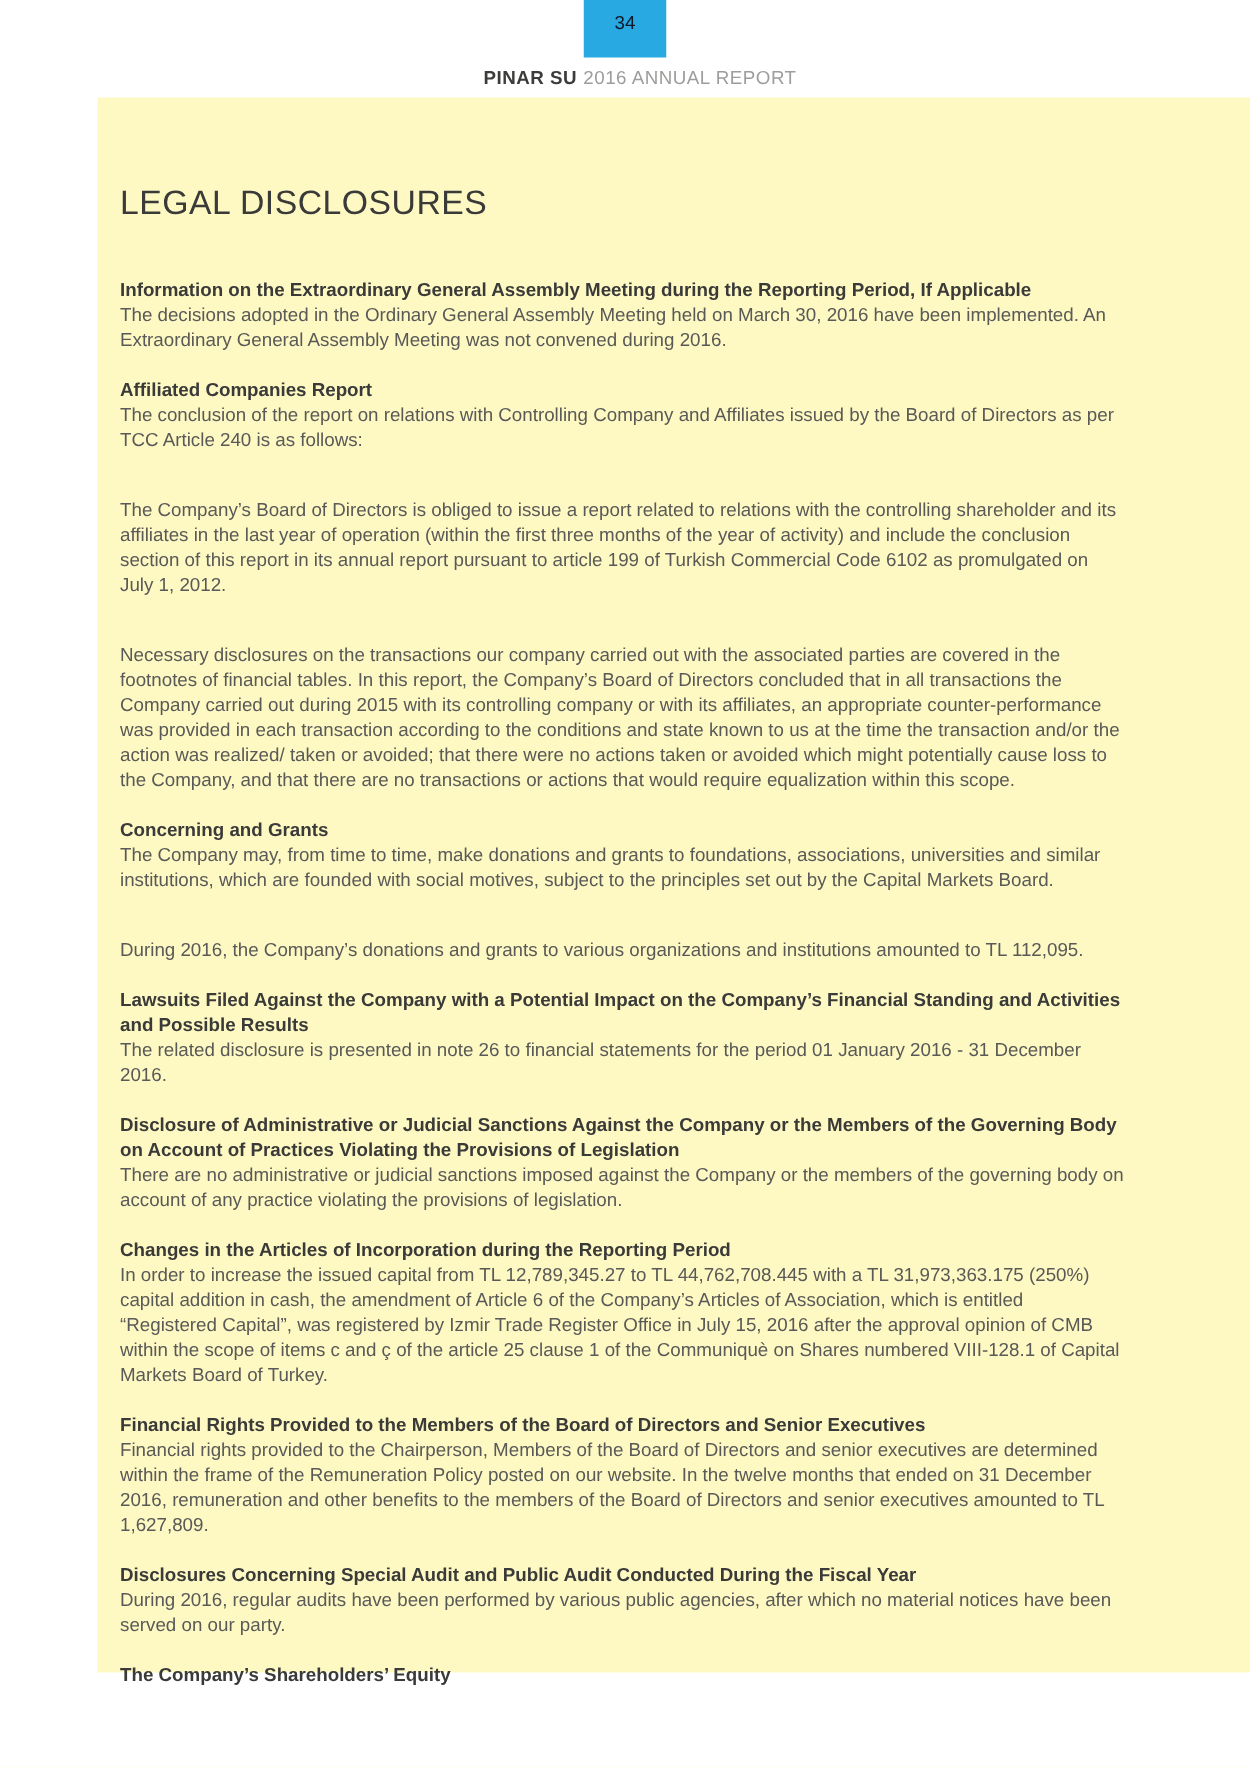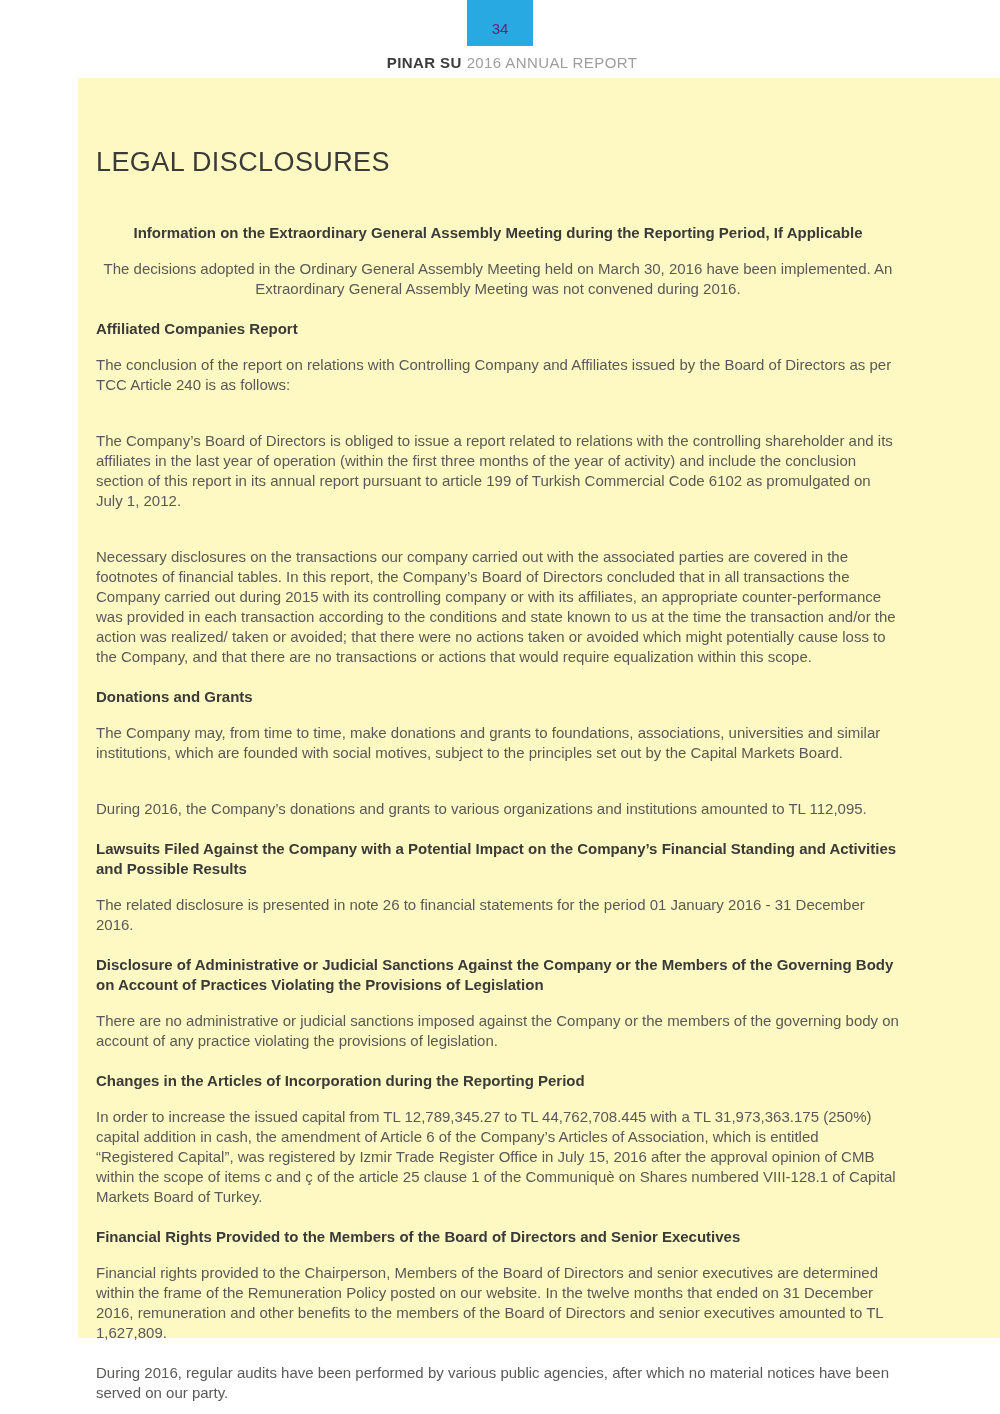--- a/index.html
+++ b/index.html
@@ -11,24 +11,23 @@
   }
   body { position: relative; overflow: hidden; }
 
   .page-tab {
     position: absolute;
     left: 467px;
     top: 0;
     width: 66px;
     height: 46px;
     background: #29A9E1;
-    color: #701a75;
+    color: #0f172a;
     font-size: 15px;
     display: flex;
-    align-items: center;
     justify-content: center;
     padding-top: 10px;
   }
 
   .report-header {
     position: absolute;
     top: 54px;
     left: 12px;
     width: 100%;
     text-align: center;
@@ -59,33 +58,33 @@
   .page-title {
     font-size: 27px;
     font-weight: normal;
     line-height: 1.05;
     color: #3A3A39;
     letter-spacing: 0.4px;
     margin-bottom: 47px;
   }
 
   .section { margin-top: 20px; }
-  .section:first-child { margin-top: 0; text-align: center; }
+  .section:first-child { margin-top: 0; }
 
   .section-heading {
     font-size: 15px;
     font-weight: bold;
     line-height: 20px;
     color: #3A3A39;
   }
   .section p {
     font-size: 15px;
     line-height: 20px;
     color: #595957;
-    margin-top: 16px;
+    margin-top: 0;
   }
   .section p + p { margin-top: 36px; }
 </style>
 </head>
 <body>
 
 <div class="page-tab">
   <span>34</span>
 </div>
 
@@ -102,21 +101,21 @@
       </section>
 
   <section class="section">
     <h2 class="section-heading">Affiliated Companies Report</h2>
   <p>The conclusion of the report on relations with Controlling Company and Affiliates issued by the Board of Directors as per TCC Article 240 is as follows:</p>
         <p>The Company’s Board of Directors is obliged to issue a report related to relations with the controlling shareholder and its affiliates in the last year of operation (within the first three months of the year of activity) and include the conclusion section of this report in its annual report pursuant to article 199 of Turkish Commercial Code 6102 as promulgated on July 1, 2012.</p>
         <p>Necessary disclosures on the transactions our company carried out with the associated parties are covered in the footnotes of financial tables. In this report, the Company’s Board of Directors concluded that in all transactions the Company carried out during 2015 with its controlling company or with its affiliates, an appropriate counter-performance was provided in each transaction according to the conditions and state known to us at the time the transaction and/or the action was realized/ taken or avoided; that there were no actions taken or avoided which might potentially cause loss to the Company, and that there are no transactions or actions that would require equalization within this scope.</p>
       </section>
 
   <section class="section">
-    <h2 class="section-heading">Donations and Grants</h2>
+    <h2 class="section-heading">Concerning and Grants</h2>
   <p>The Company may, from time to time, make donations and grants to foundations, associations, universities and similar institutions, which are founded with social motives, subject to the principles set out by the Capital Markets Board.</p>
         <p>During 2016, the Company’s donations and grants to various organizations and institutions amounted to TL 112,095.</p>
       </section>
 
   <section class="section">
     <h2 class="section-heading">Lawsuits Filed Against the Company with a Potential Impact on the Company’s Financial Standing and Activities and Possible Results</h2>
   <p>The related disclosure is presented in note 26 to financial statements for the period 01 January 2016 - 31 December 2016.</p>
       </section>
 
   <section class="section">
@@ -128,20 +127,21 @@
     <h2 class="section-heading">Changes in the Articles of Incorporation during the Reporting Period</h2>
   <p>In order to increase the issued capital from TL 12,789,345.27 to TL 44,762,708.445 with a TL 31,973,363.175 (250%) capital addition in cash, the amendment of Article 6 of the Company’s Articles of Association, which is entitled “Registered Capital”, was registered by Izmir Trade Register Office in July 15, 2016 after the approval opinion of CMB within the scope of items c and ç of the article 25 clause 1 of the Communiquè on Shares numbered VIII-128.1 of Capital Markets Board of Turkey.</p>
       </section>
 
   <section class="section">
     <h2 class="section-heading">Financial Rights Provided to the Members of the Board of Directors and Senior Executives</h2>
   <p>Financial rights provided to the Chairperson, Members of the Board of Directors and senior executives are determined within the frame of the Remuneration Policy posted on our website. In the twelve months that ended on 31 December 2016, remuneration and other benefits to the members of the Board of Directors and senior executives amounted to TL 1,627,809.</p>
       </section>
 
   <section class="section">
+    <h2 class="section-heading">Disclosures Concerning Special Audit and Public Audit Conducted During the Fiscal Year</h2>
   <p>During 2016, regular audits have been performed by various public agencies, after which no material notices have been served on our party.</p>
       </section>
 
   <section class="section">
     <h2 class="section-heading">The Company’s Shareholders’ Equity</h2>
       </section>
 </div>
 </div>
 
 </body></html>

